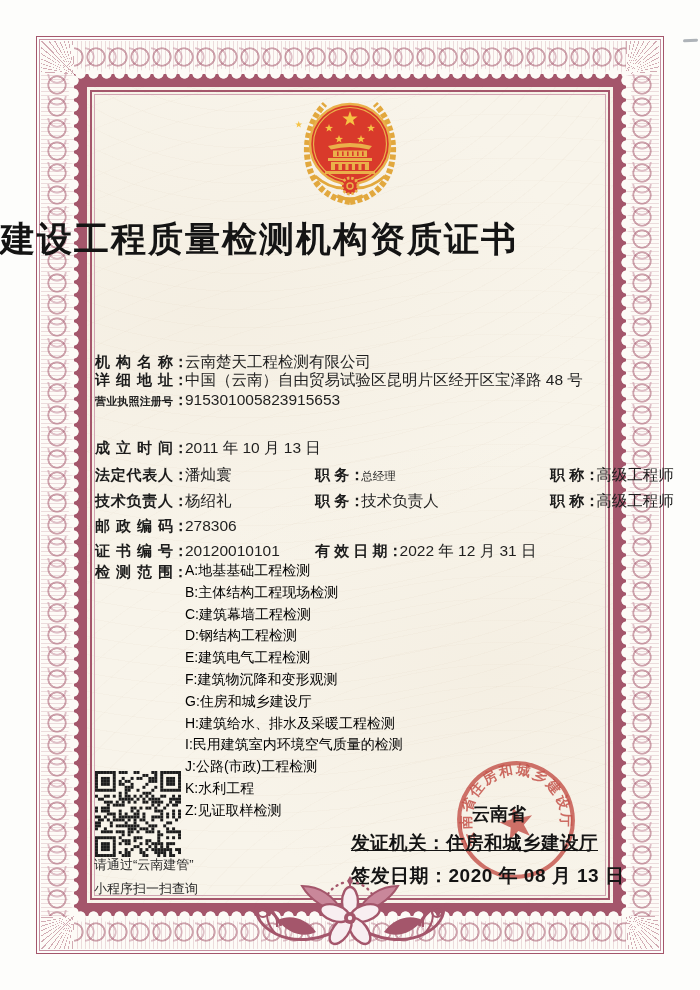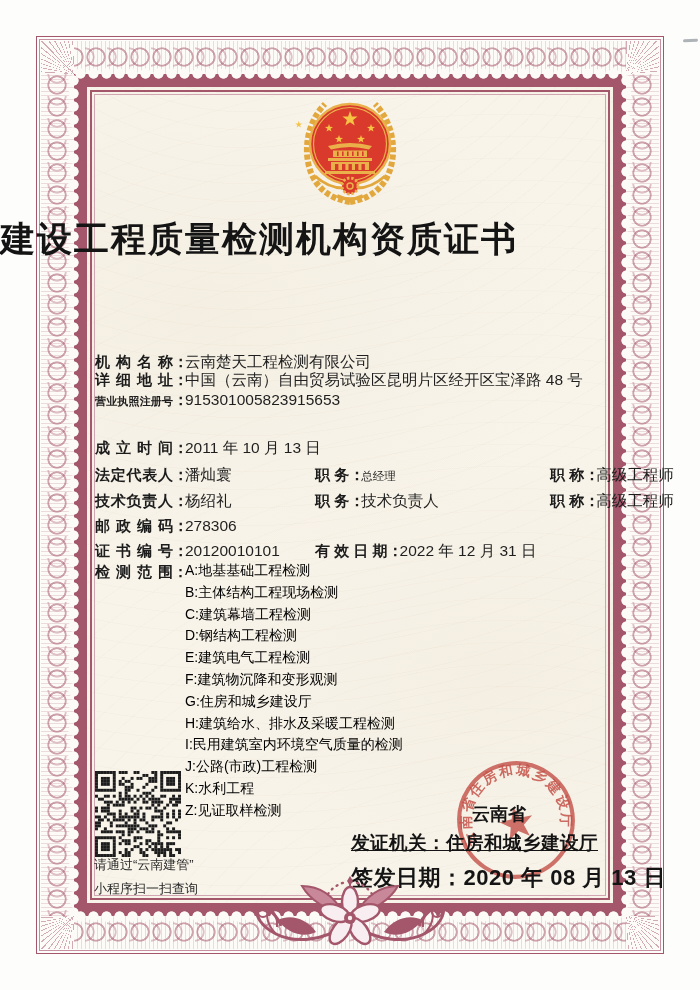--- a/index.html
+++ b/index.html
@@ -70,21 +70,21 @@
   .scope-label{position:absolute;left:95px;top:563px;font-size:15px;white-space:nowrap;}
   .scope-items{position:absolute;left:185px;top:560px;margin:0;padding:0;list-style:none;
     font-size:14px;line-height:21.8px;font-weight:400;color:#000000;}
 
   .qr{position:absolute;left:95px;top:771px;width:86px;height:86px;}
   .qr-cap1{position:absolute;left:94px;top:856px;font-size:13px;font-weight:500;color:#2c2c2c;}
   .qr-cap2{position:absolute;left:94px;top:880px;font-size:13px;font-weight:500;color:#2c2c2c;}
 
   .province{position:absolute;left:472px;top:802px;font-size:18px;font-weight:800;color:#141414;z-index:4;}
   .authority{position:absolute;left:351px;top:830px;font-size:18.5px;font-weight:800;color:#141414;z-index:4;letter-spacing:.5px;text-decoration:underline;}
-  .issuedate{position:absolute;left:351px;top:863px;font-size:22px;font-weight:800;color:#141414;z-index:4;letter-spacing:.5px;text-align:right;}
+  .issuedate{position:absolute;left:351px;top:863px;font-size:19px;font-weight:800;color:#141414;z-index:4;letter-spacing:.5px;text-align:right;}
 
   .seal{position:absolute;left:452px;top:756px;z-index:3;transform:rotate(-12deg);
     mix-blend-mode:multiply;opacity:.88;}
 
   .ornament{position:absolute;left:232px;top:872px;z-index:6;}
   .scan-dash{position:absolute;left:683px;top:39px;width:15px;height:3px;background:#9aa0a8;
     border-radius:2px;transform:rotate(-3deg);opacity:.8;}
 </style>
 </head>
 <body>

